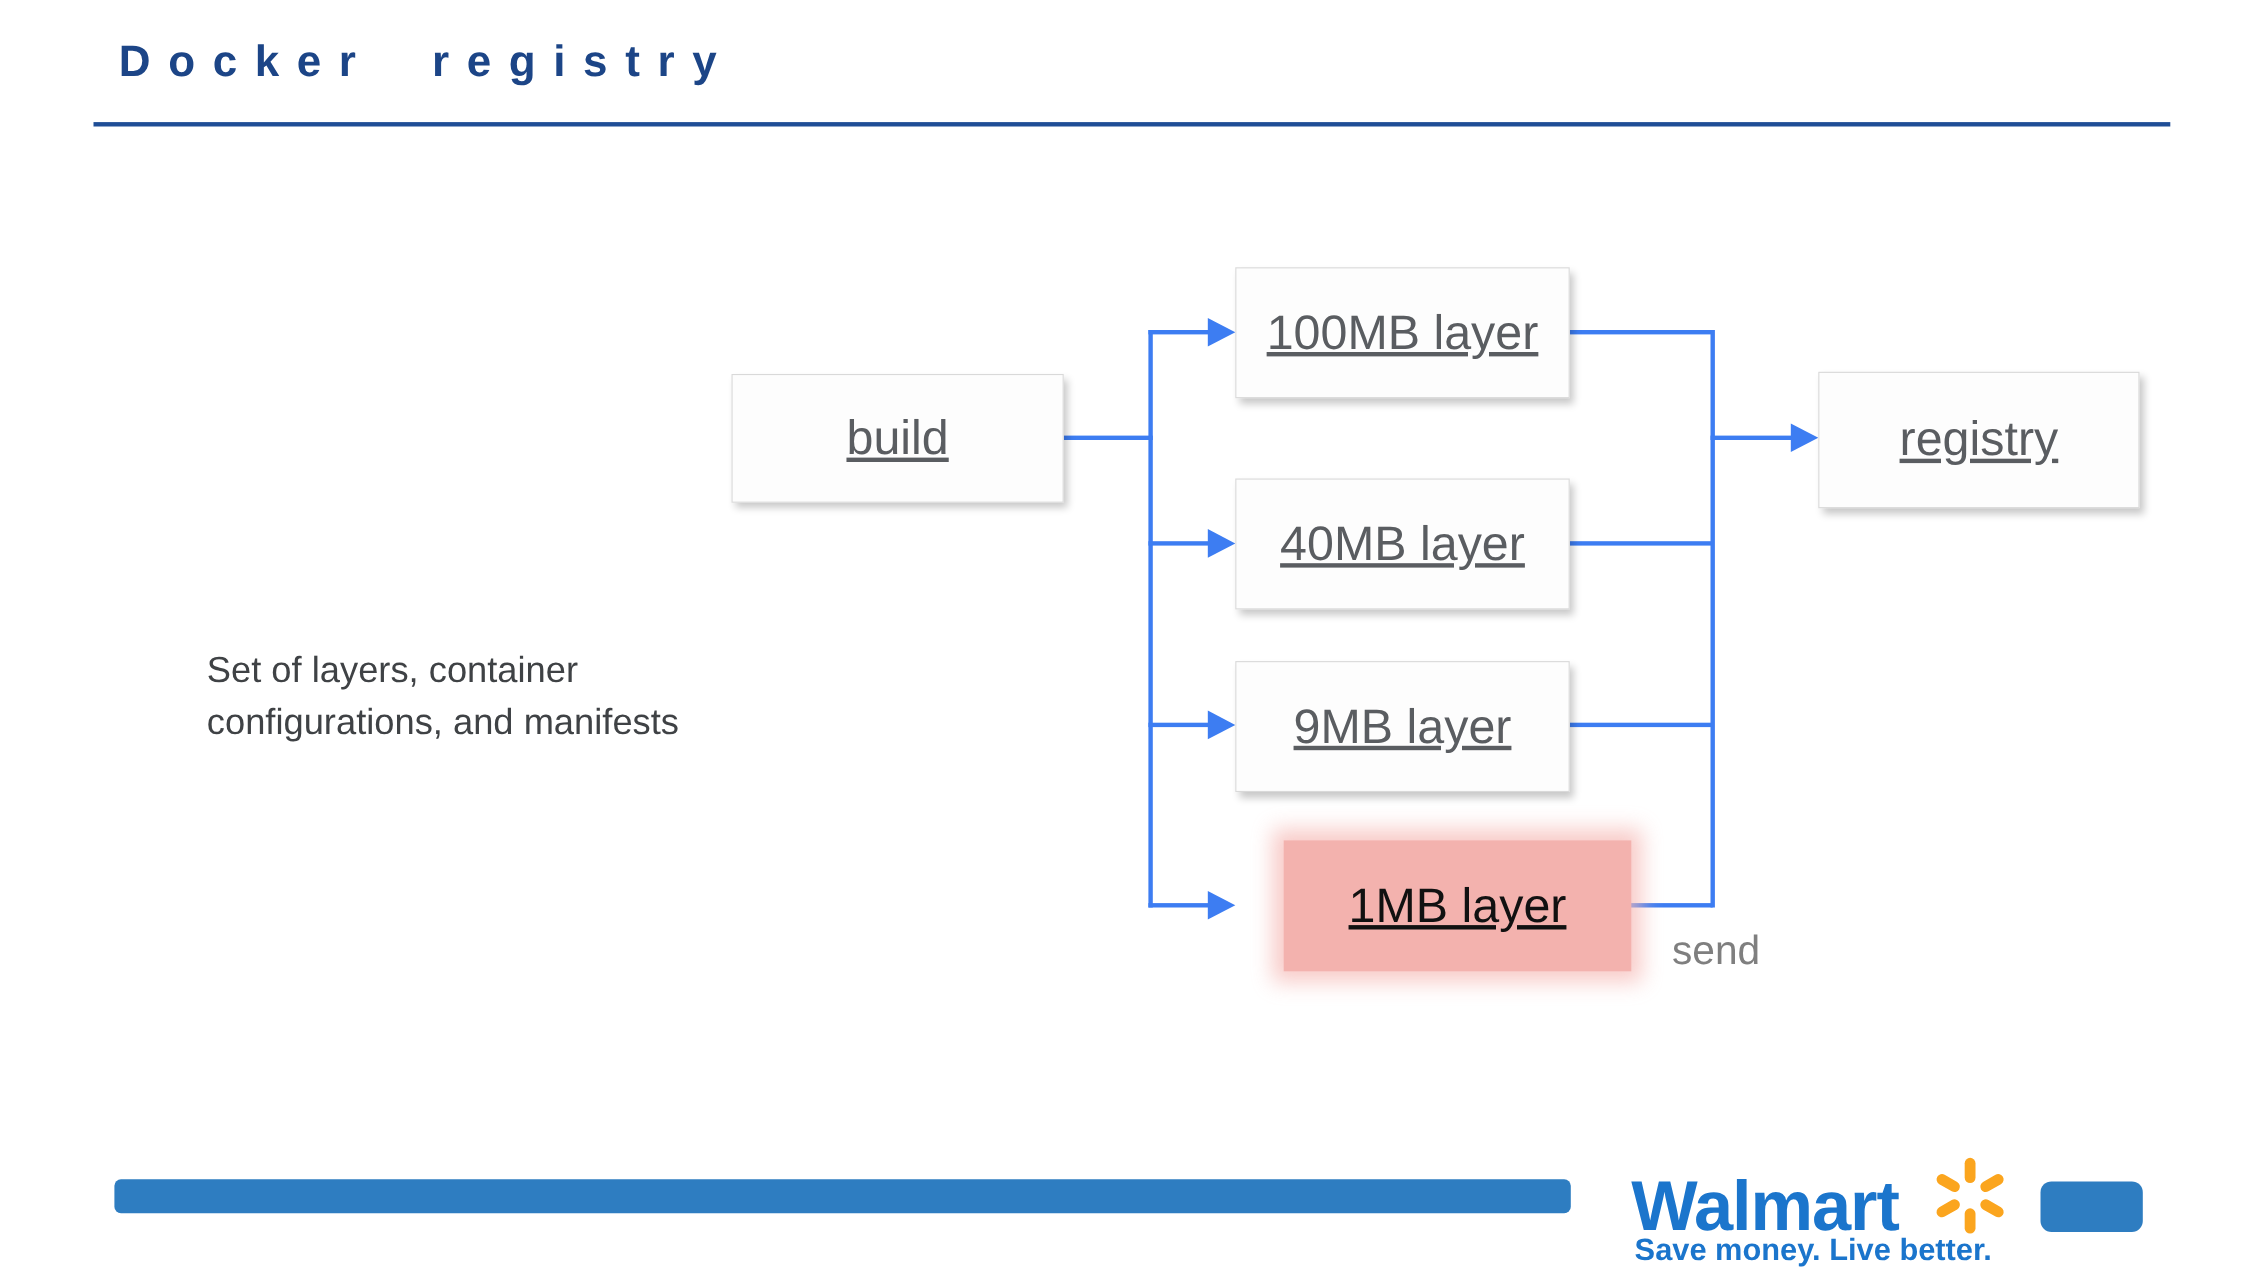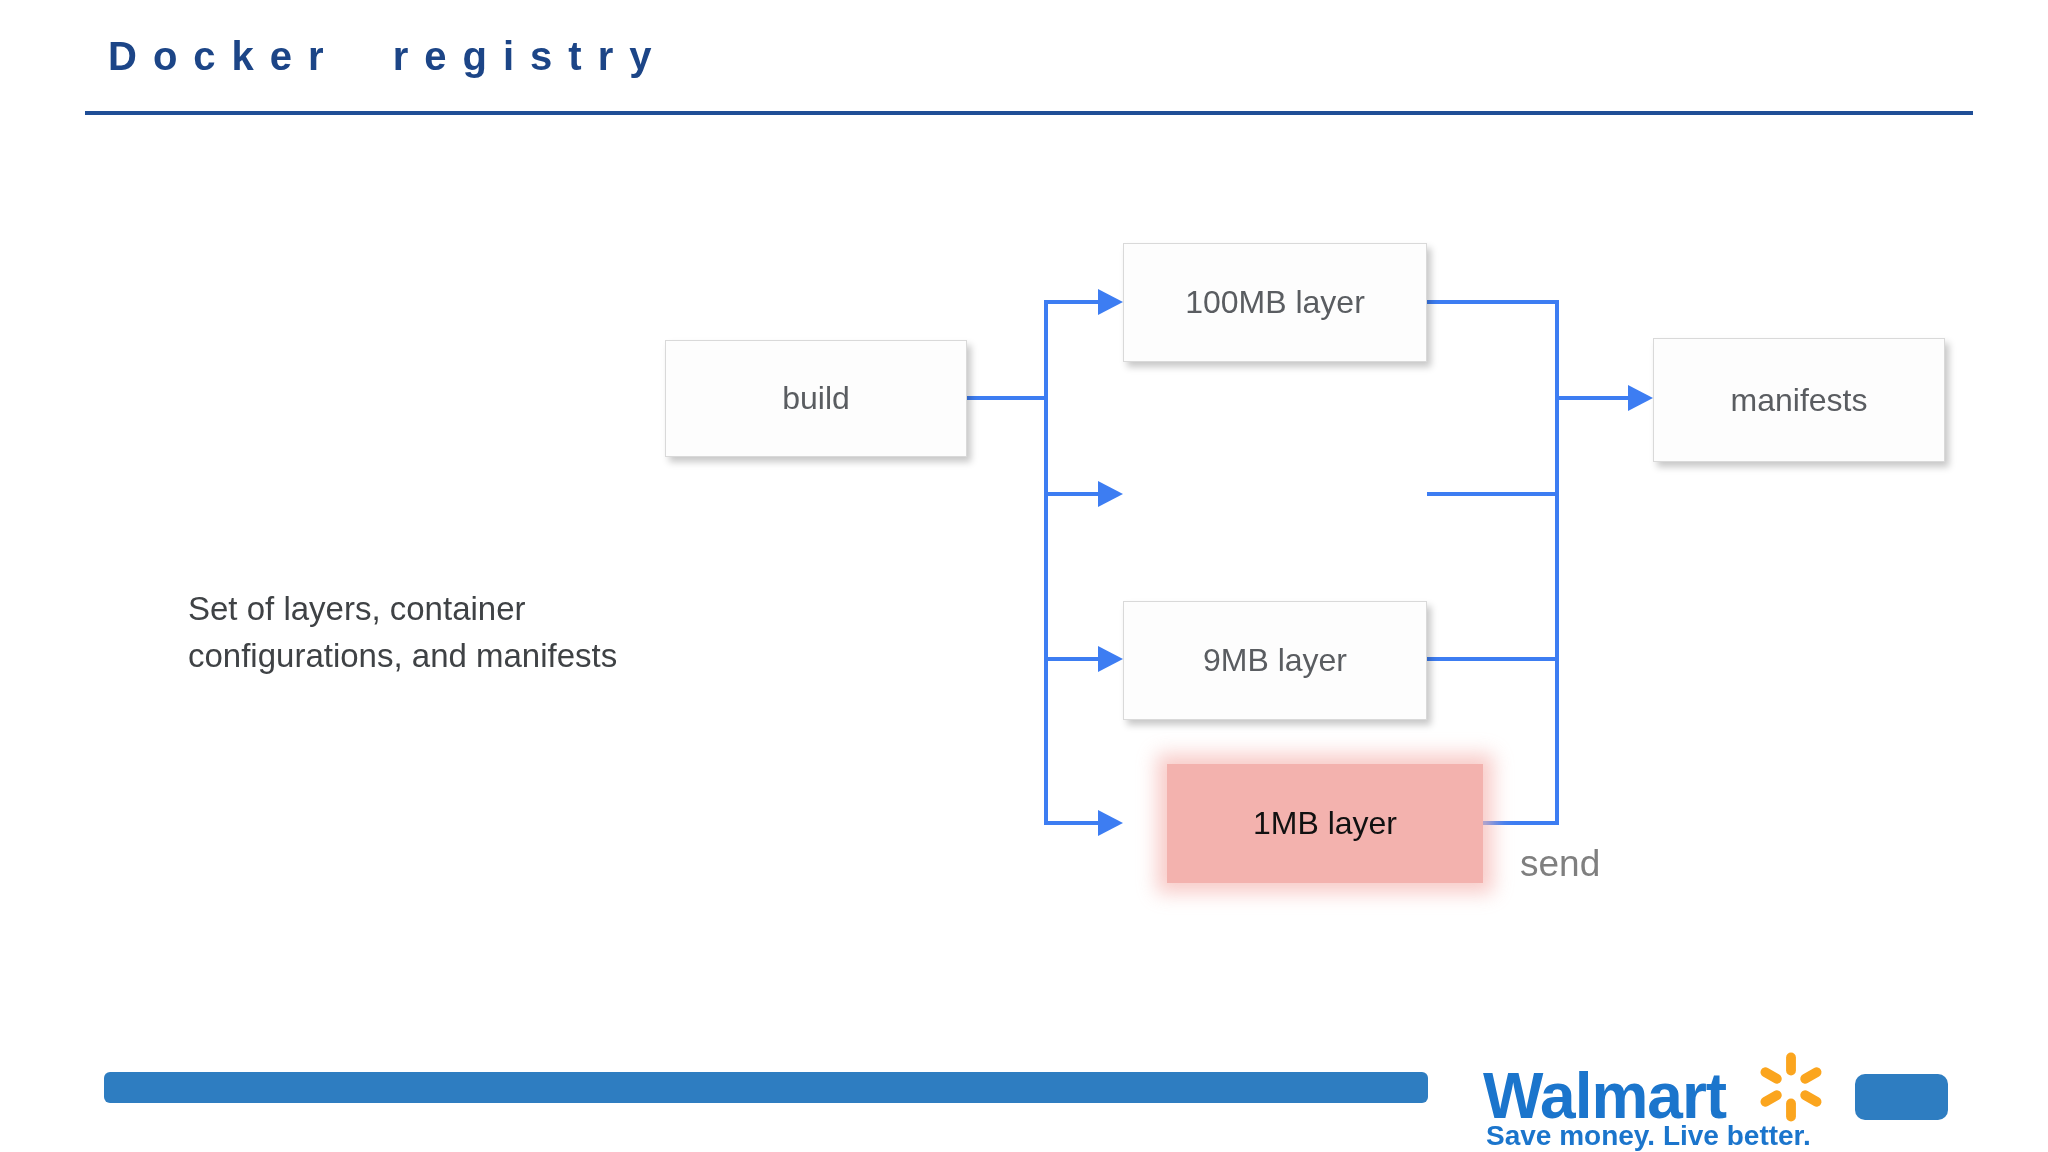--- a/index.html
+++ b/index.html
@@ -20,21 +20,21 @@
   
   .note{
     position:absolute;left:172px;top:570px;width:500px;margin:16px;
     font-size:33px;line-height:1.42;color:var(--body-text);
   }
   
   .node{
     position:absolute;display:flex;align-items:center;justify-content:center;
     background:var(--node-bg);border:1px solid var(--node-border);
     box-shadow:4px 5px 7px rgba(0,0,0,0.22);
-    font-size:32px;color:var(--node-text);box-sizing:border-box;
+    font-size:44px;color:var(--node-text);box-sizing:border-box;text-decoration:underline;
   }
   .node-build{left:665px;top:340px;width:302px;height:117px;}
   .node-l0{left:1123px;top:243px;width:304px;height:119px;}
   .node-l1{left:1123px;top:435px;width:304px;height:119px;}
   .node-l2{left:1123px;top:601px;width:304px;height:119px;}
   .node-l3{
     left:1123px;top:764px;width:316px;height:119px;
     background:var(--highlight-pink);border:none;color:var(--highlight-text);
     box-shadow:0 0 18px 10px rgba(245,186,182,0.75);
     margin-left:44px;
@@ -111,23 +111,24 @@
   <div class="line ln-right-0"></div>
   <div class="line ln-right-1"></div>
   <div class="line ln-right-2"></div>
   <div class="line ln-right-3"></div>
   <div class="line ln-trunk-right"></div>
   <div class="line ln-registry"></div>
   <div class="arrow-right ah-registry"></div>
 
   <div class="node node-build">build</div>
   <div class="node node-l0">100MB layer</div>
+  <div class="node node-l1">40MB layer</div>
   <div class="node node-l2">9MB layer</div>
   <div class="node node-l3">1MB layer</div>
-  <div class="node node-registry">manifests</div>
+  <div class="node node-registry">registry</div>
 
   <span class="send-label">send</span>
 
   <div class="footer-bar"></div>
   <span class="walmart-wordmark">Walmart</span>
   <svg class="walmart-spark" viewBox="-50 -50 100 100" aria-hidden="true">
     <g>
       <rect x="-6" y="-42" width="12" height="28" rx="6" transform="rotate(0)"></rect>
       <rect x="-6" y="-42" width="12" height="28" rx="6" transform="rotate(60)"></rect>
       <rect x="-6" y="-42" width="12" height="28" rx="6" transform="rotate(120)"></rect>

